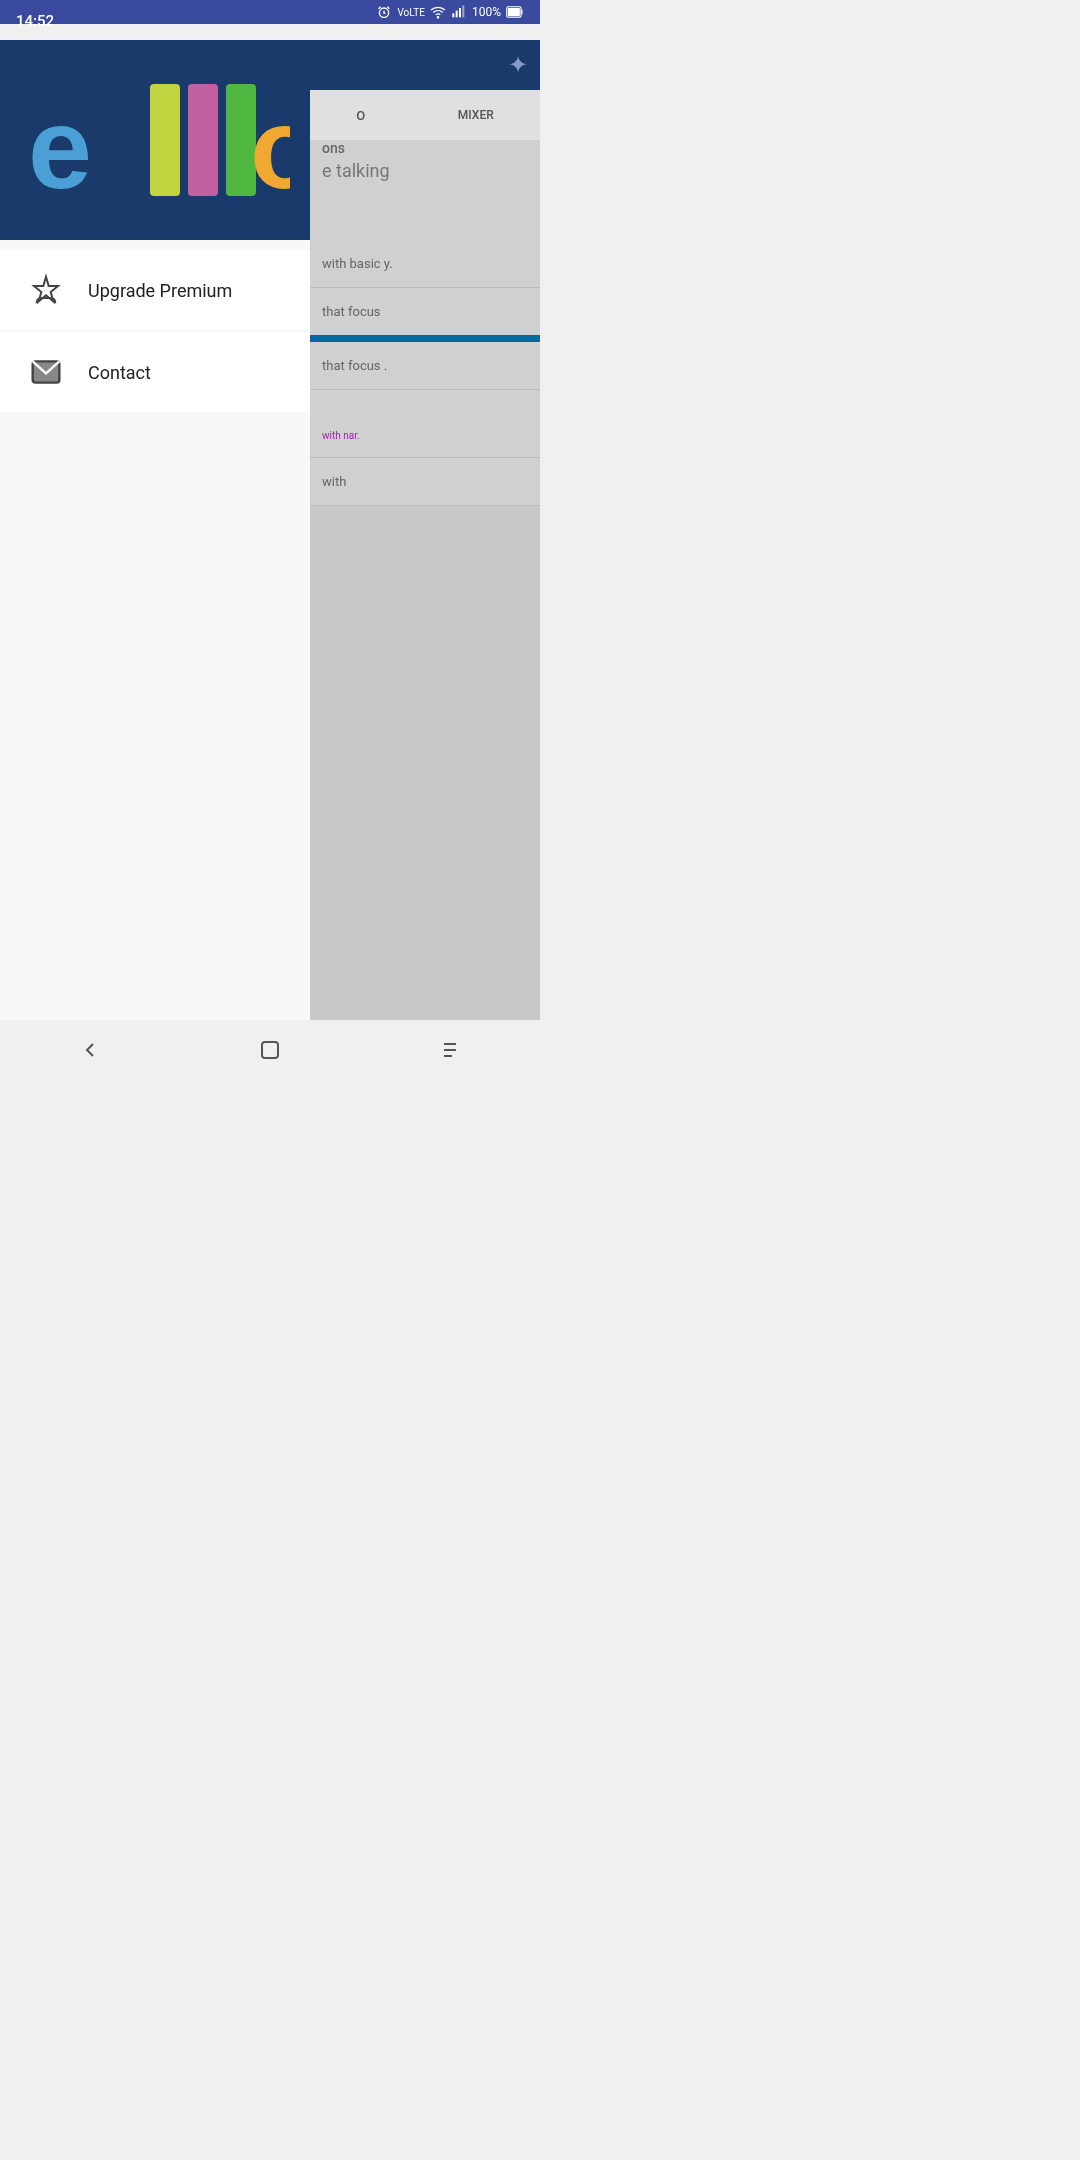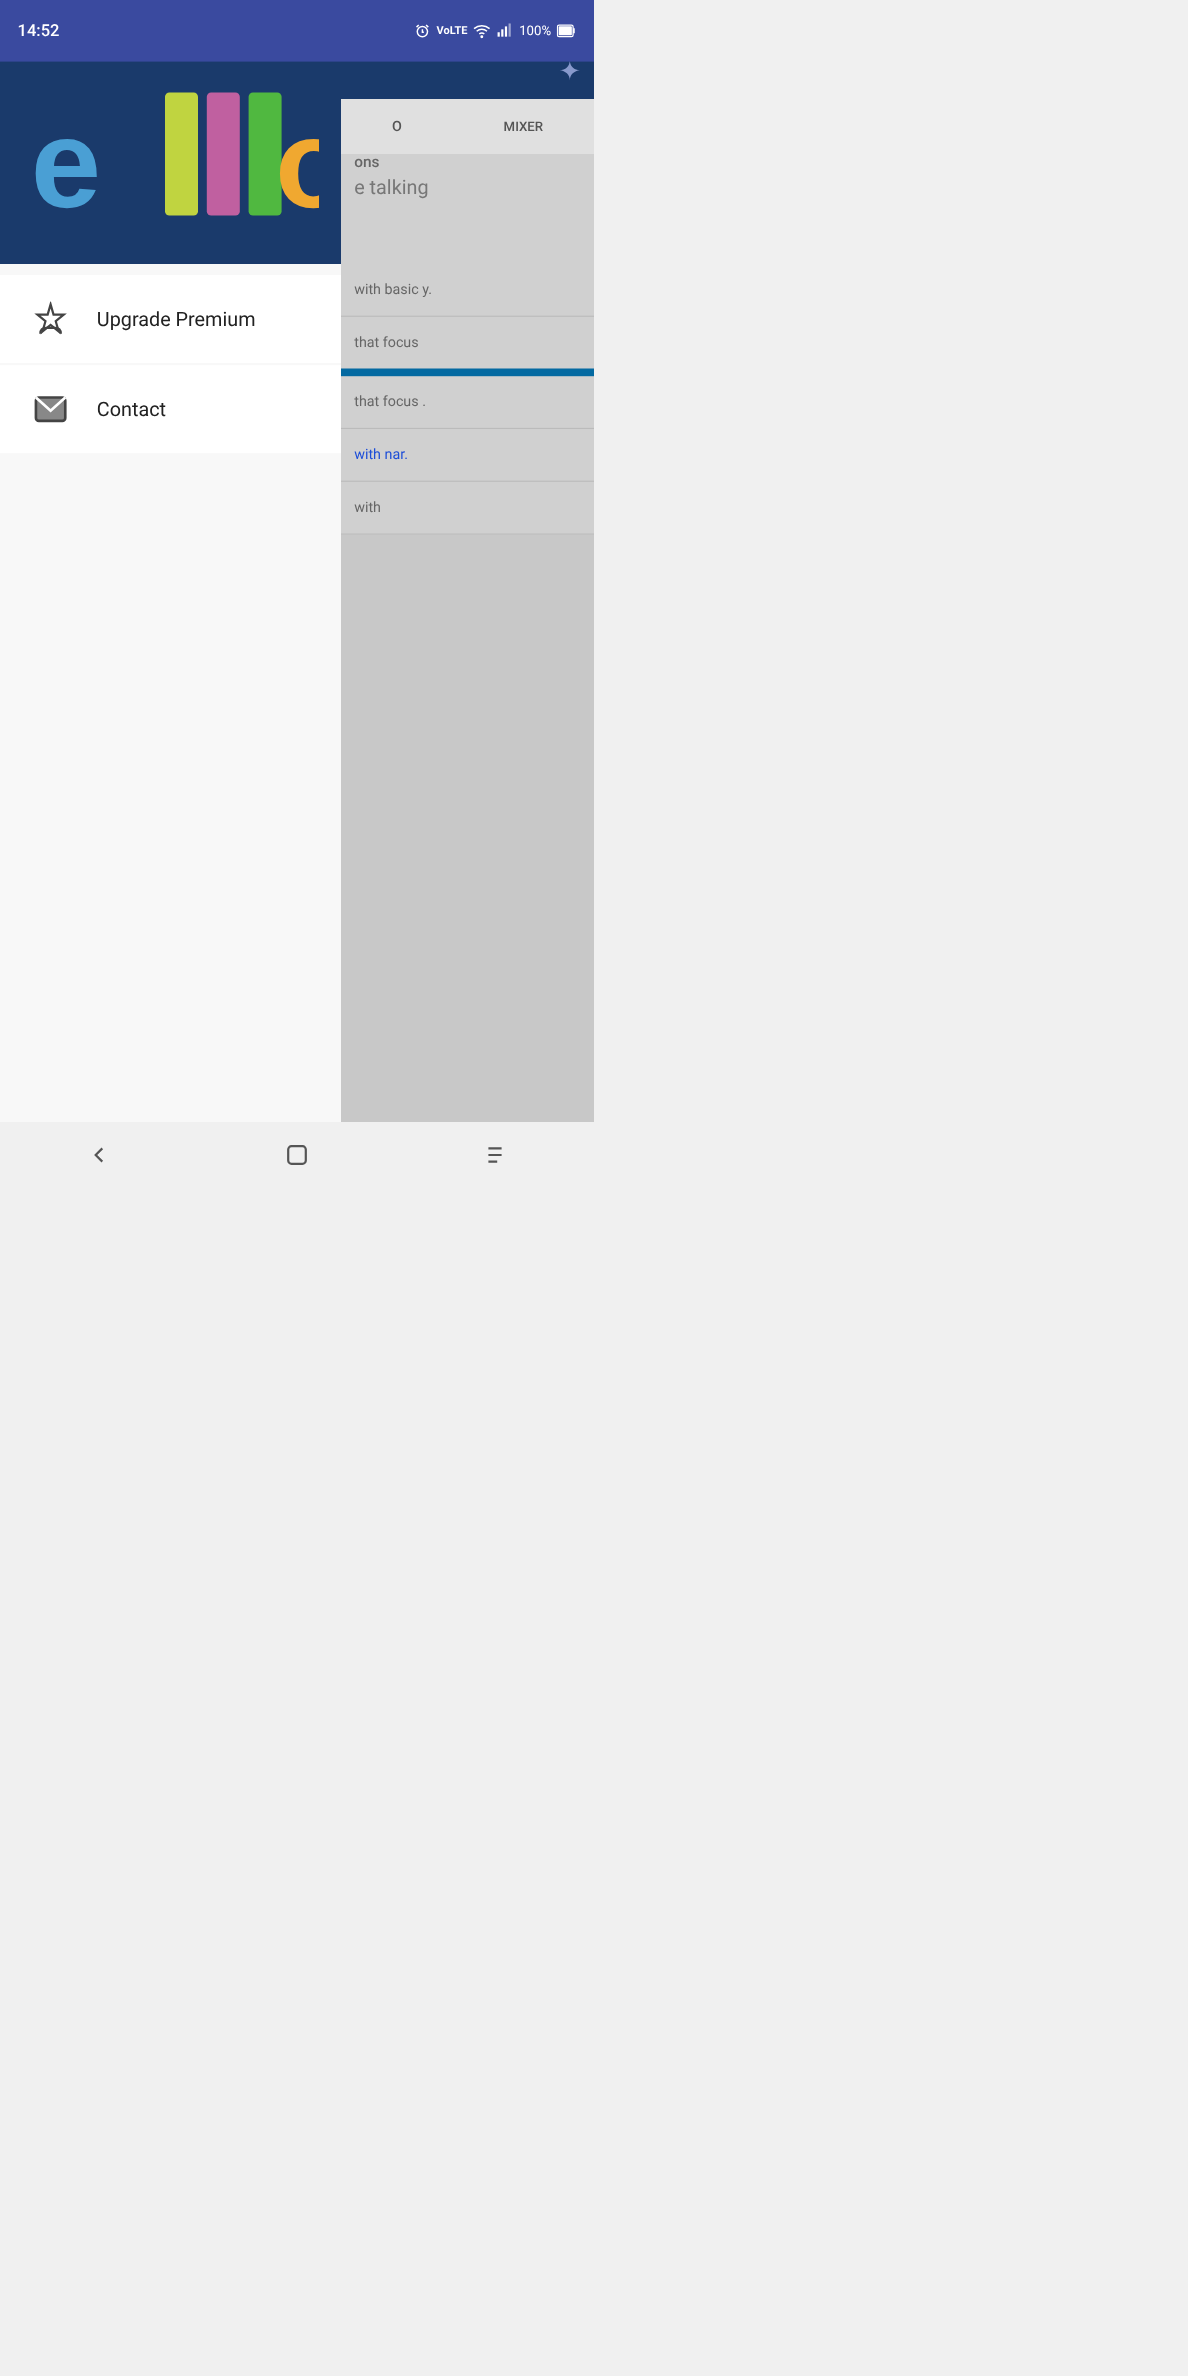--- a/index.html
+++ b/index.html
@@ -11,24 +11,23 @@
       overflow: hidden;
       font-family: 'Roboto', Arial, sans-serif;
       background: #f0f0f0;
       position: relative;
     }
 
     
     .status-bar {
       position: absolute;
       top: 0; left: 0; right: 0;
-      height: 56px;
+      height: 24px;
       background: #3a4a9f;
       display: flex;
-      align-items: center;
       justify-content: space-between;
       padding: 12px 16px;
       z-index: 100;
     }
 
     .status-time {
       color: white;
       font-size: 15px;
       font-weight: 500;
     }
@@ -161,21 +160,21 @@
   <span class="status-time">14:52</span>
   <div class="status-icons">
 
     <svg width="16" height="16" viewBox="0 0 24 24" fill="none" stroke="white" stroke-width="2">
       <circle cx="12" cy="13" r="7"></circle>
       <polyline points="12 10 12 14 14 14"></polyline>
       <line x1="7" y1="4" x2="4" y2="7"></line>
       <line x1="17" y1="4" x2="20" y2="7"></line>
     </svg>
 
-    <span style="font-size:10px;font-weight:bold;color:white;">VoLTE</span>
+    <span style="font-size:10px;font-weight:normal;color:white;">VoLTE</span>
 
     <svg width="16" height="16" viewBox="0 0 24 24" fill="none" stroke="white" stroke-width="2">
       <path d="M5 12.55a11 11 0 0 1 14.08 0"></path>
       <path d="M1.42 9a16 16 0 0 1 21.16 0"></path>
       <path d="M8.53 16.11a6 6 0 0 1 6.95 0"></path>
       <circle cx="12" cy="20" r="1" fill="white"></circle>
     </svg>
 
     <svg width="16" height="16" viewBox="0 0 24 24">
       <rect x="2" y="14" width="3" height="6" fill="white"></rect>
@@ -216,21 +215,21 @@
     <div style="padding:16px 12px;border-bottom:1px solid #bbb;">
       <div style="color:#666;font-size:13px;">with basic y.</div>
     </div>
     <div style="padding:16px 12px;border-bottom:7px solid #0369a1;">
       <div style="color:#666;font-size:13px;">that focus</div>
     </div>
     <div style="padding:16px 12px;border-bottom:1px solid #bbb;">
       <div style="color:#666;font-size:13px;">that focus .</div>
     </div>
     <div style="padding:16px 12px;border-bottom:1px solid #bbb;">
-      <div style="color:#1d4ed8;font-size:13px;">with nar.</div>
+      <div style="color:#a21caf;font-size:10px;margin-top:24px;">with nar.</div>
     </div>
     <div style="padding:16px 12px;border-bottom:1px solid #bbb;">
       <div style="color:#666;font-size:13px;">with</div>
     </div>
   </div>
 </div>
 
 <div class="drawer-overlay">
 
   <div class="logo-container">

